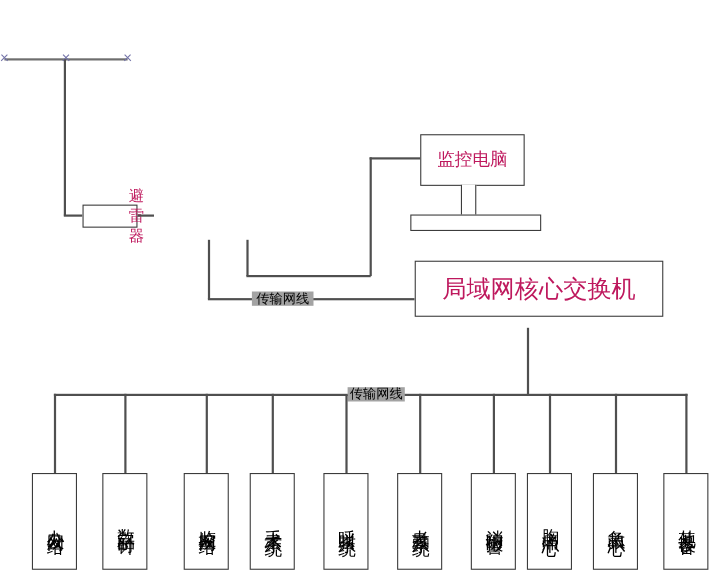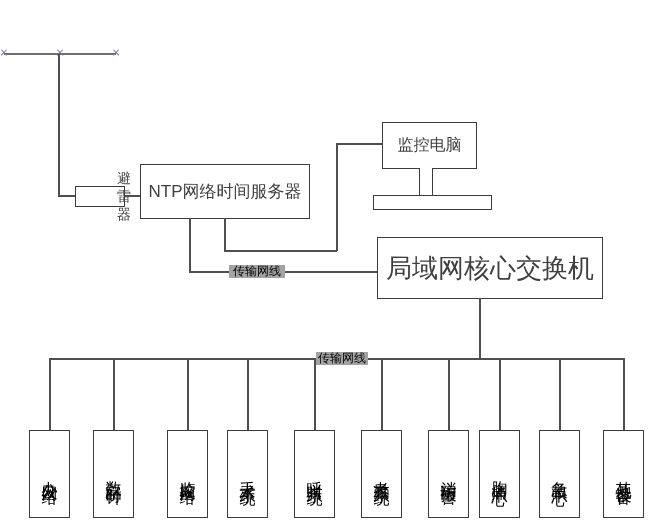--- a/index.html
+++ b/index.html
@@ -13,21 +13,21 @@
   }
   .box{
     position:absolute;
     box-sizing:border-box;
     border:1.5px solid #3c3c3c;
     background:#ffffff;
     display:flex;
     align-items:center;
     justify-content:center;
     text-align:center;
-    color:#404040;
+    color:#be185d;
   }
   .hline{position:absolute;height:1.5px;background:#4f4f4f;}
   .vline{position:absolute;width:1.5px;background:#4f4f4f;}
   .dome{
     position:absolute;
     left:4px;top:2px;
     width:112px;height:51px;
     box-sizing:border-box;
     border:1.5px solid #6e6e6e;
     border-bottom:none;
@@ -94,40 +94,37 @@
   <span class="xmark" style="left:112px;top:49px;"></span>
 
   <div class="vline" style="left:58px;top:54px;height:142px;"></div>
   <div class="hline" style="left:58px;top:195px;width:17px;"></div>
 
   <div class="box" style="left:75px;top:186px;width:50px;height:21px;font-size:14px;padding-left:48px;">
     <span>避雷器</span>
   </div>
   <div class="hline" style="left:125px;top:195px;width:15px;"></div>
 
-  <div class="box" style="left:140px;top:164px;width:170px;height:55px;font-size:17px;">
-    <span>NTP网络时间服务器</span>
-  </div>
 
   <div class="box" style="left:382px;top:122px;width:95px;height:47px;font-size:16px;">
     <span>监控电脑</span>
   </div>
   <div class="stand"></div>
   <div class="box" style="left:373px;top:195px;width:119px;height:15px;"></div>
 
   <div class="vline" style="left:224px;top:218px;height:33px;"></div>
   <div class="hline" style="left:224px;top:250px;width:113px;"></div>
   <div class="vline" style="left:336px;top:143px;height:108px;"></div>
   <div class="hline" style="left:336px;top:143px;width:46px;"></div>
 
   <div class="vline" style="left:189px;top:218px;height:54px;"></div>
   <div class="hline" style="left:189px;top:271px;width:188px;"></div>
   <div class="cable-label" style="left:229px;top:265px;width:54px;">传输网线</div>
 
-  <div class="box" style="left:377px;top:237px;width:226px;height:62px;font-size:26px;">
+  <div class="box" style="left:377px;top:237px;width:226px;height:51px;font-size:22px;">
     <span>局域网核心交换机</span>
   </div>
 
   <div class="vline" style="left:479px;top:298px;height:61px;"></div>
 
   <div class="hline" style="left:49px;top:358px;width:576px;"></div>
   <div class="cable-label" style="left:316px;top:352px;width:50px;">传输网线</div>
 
   <div class="vline" style="left:49px;top:358px;height:73px;"></div>
   <div class="vline" style="left:113px;top:358px;height:73px;"></div>

